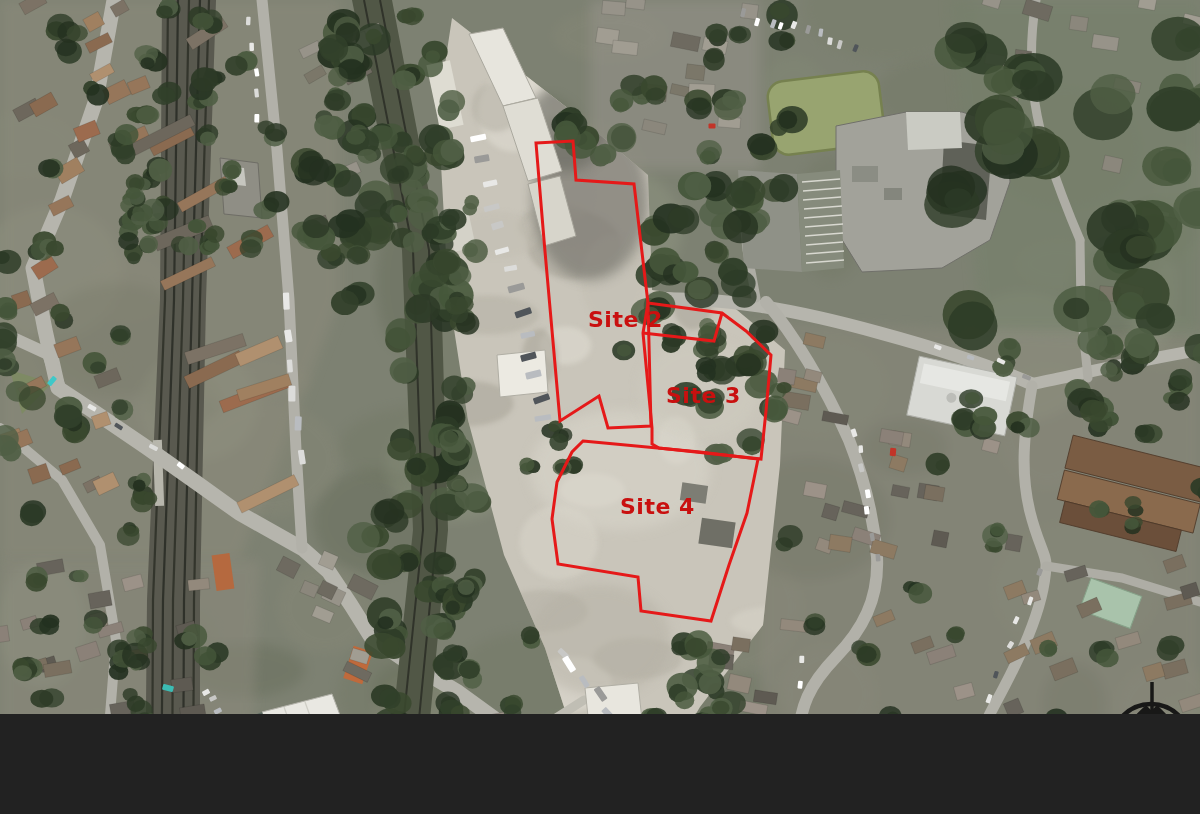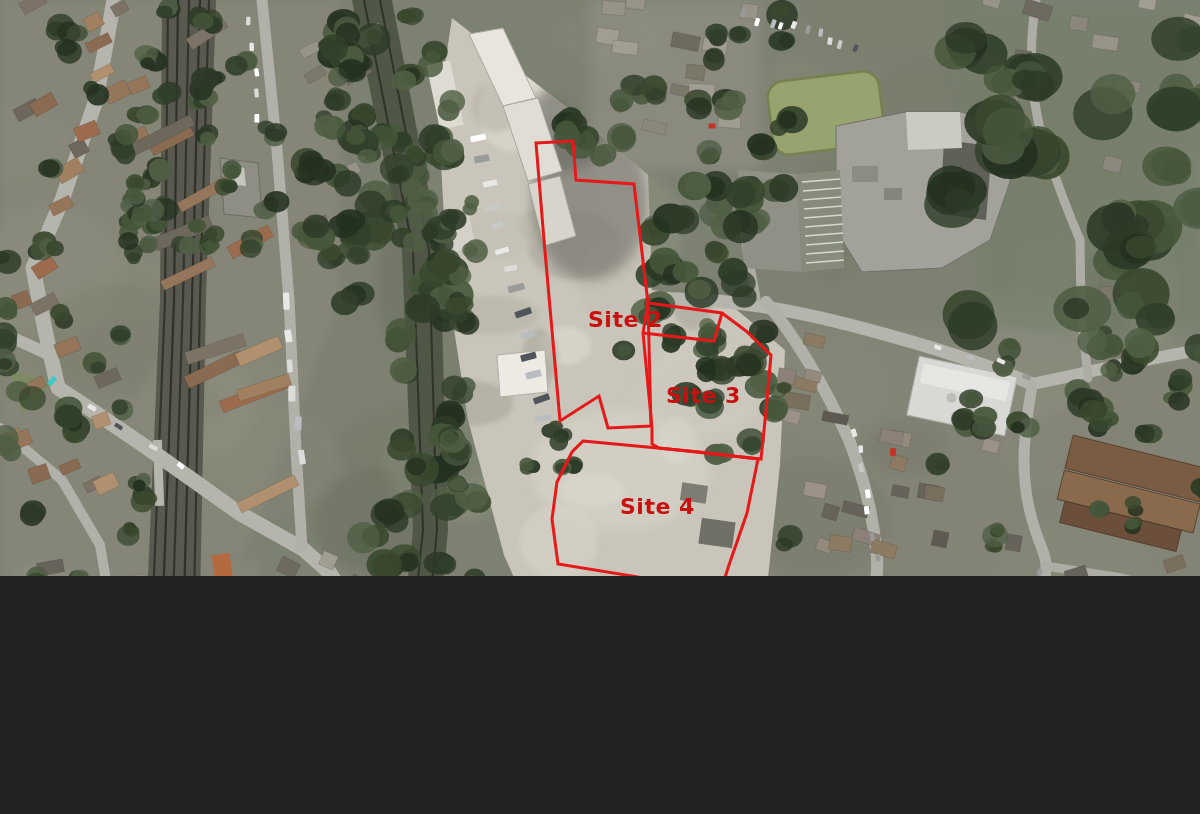--- a/index.html
+++ b/index.html
@@ -1,16 +1,16 @@
 <!DOCTYPE html>
 <html><head>
 <meta charset="utf-8">
 <style>
   html,body{margin:0;padding:0;background:#222;}
-  .stage{position:relative;width:1200px;height:576px;overflow:hidden;background:#c2410c;text-decoration:underline;}
+  .stage{position:relative;width:1200px;height:714px;overflow:hidden;background:#c2410c;text-decoration:underline;}
   svg{display:block;}
   .site-label{font-family:"DejaVu Sans","Liberation Sans",sans-serif;font-size:22px;font-weight:600;letter-spacing:.5px;}
 </style>
 </head>
 <body>
 
 <div class="stage">
 <svg width="1200" height="814" viewBox="0 0 1200 814">
   <defs>
     <filter id="soft">

